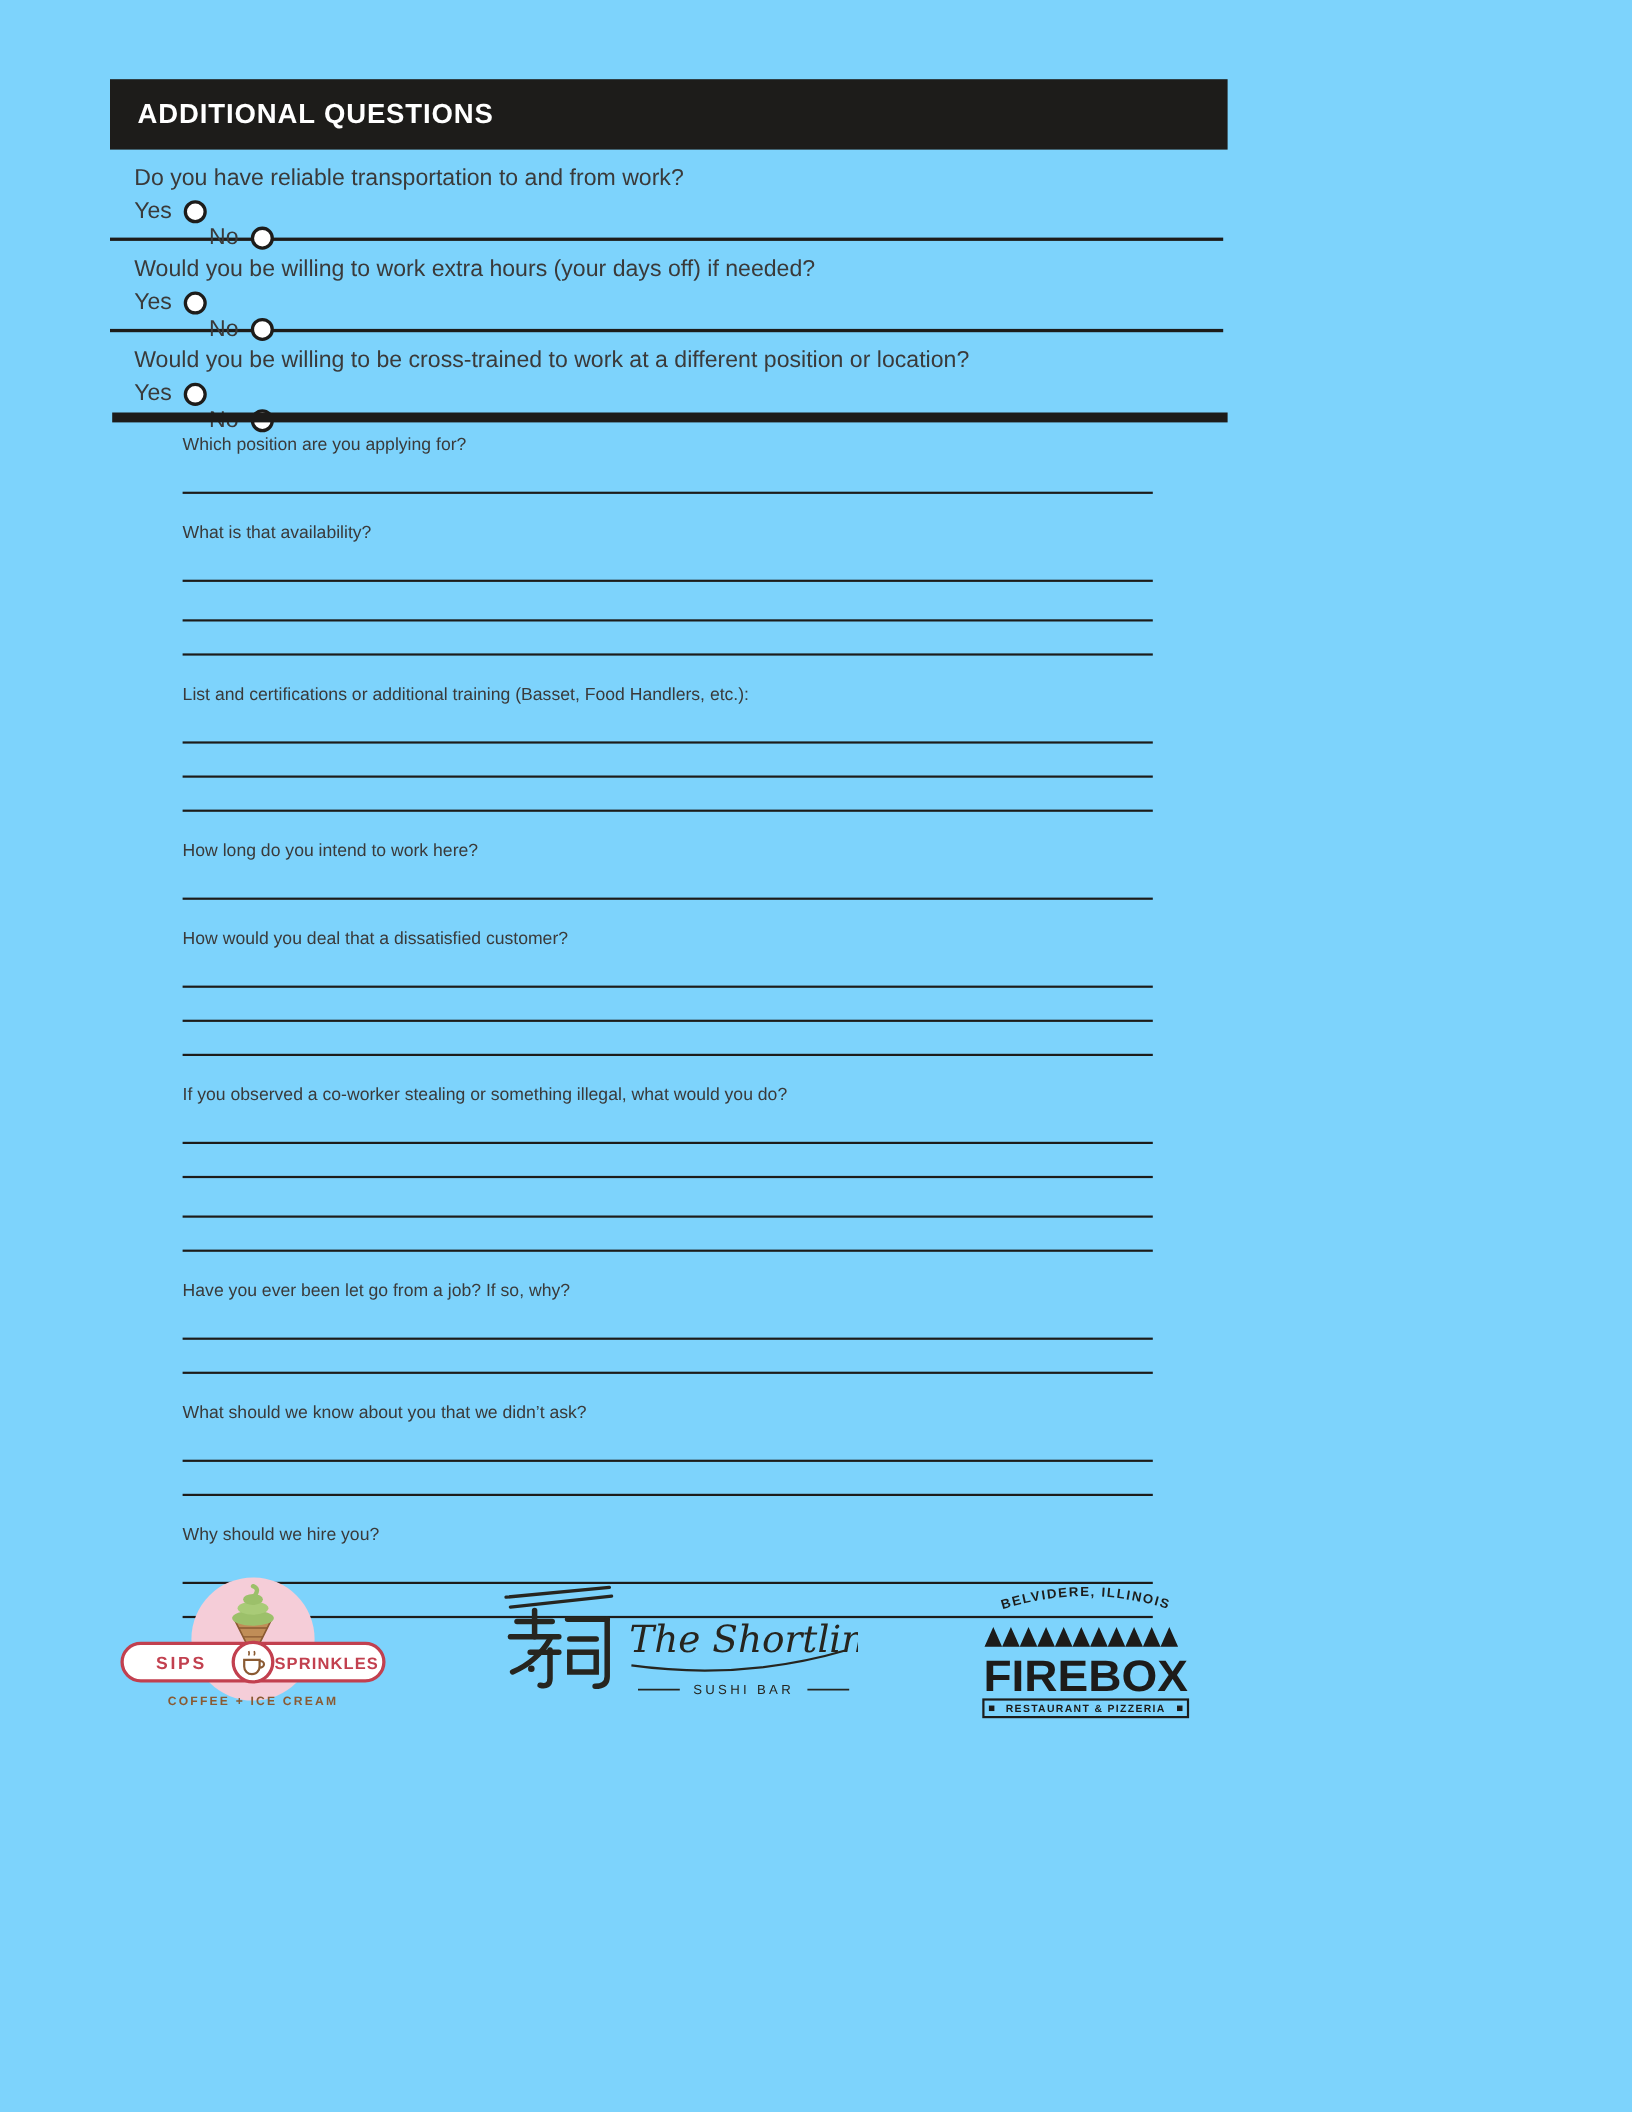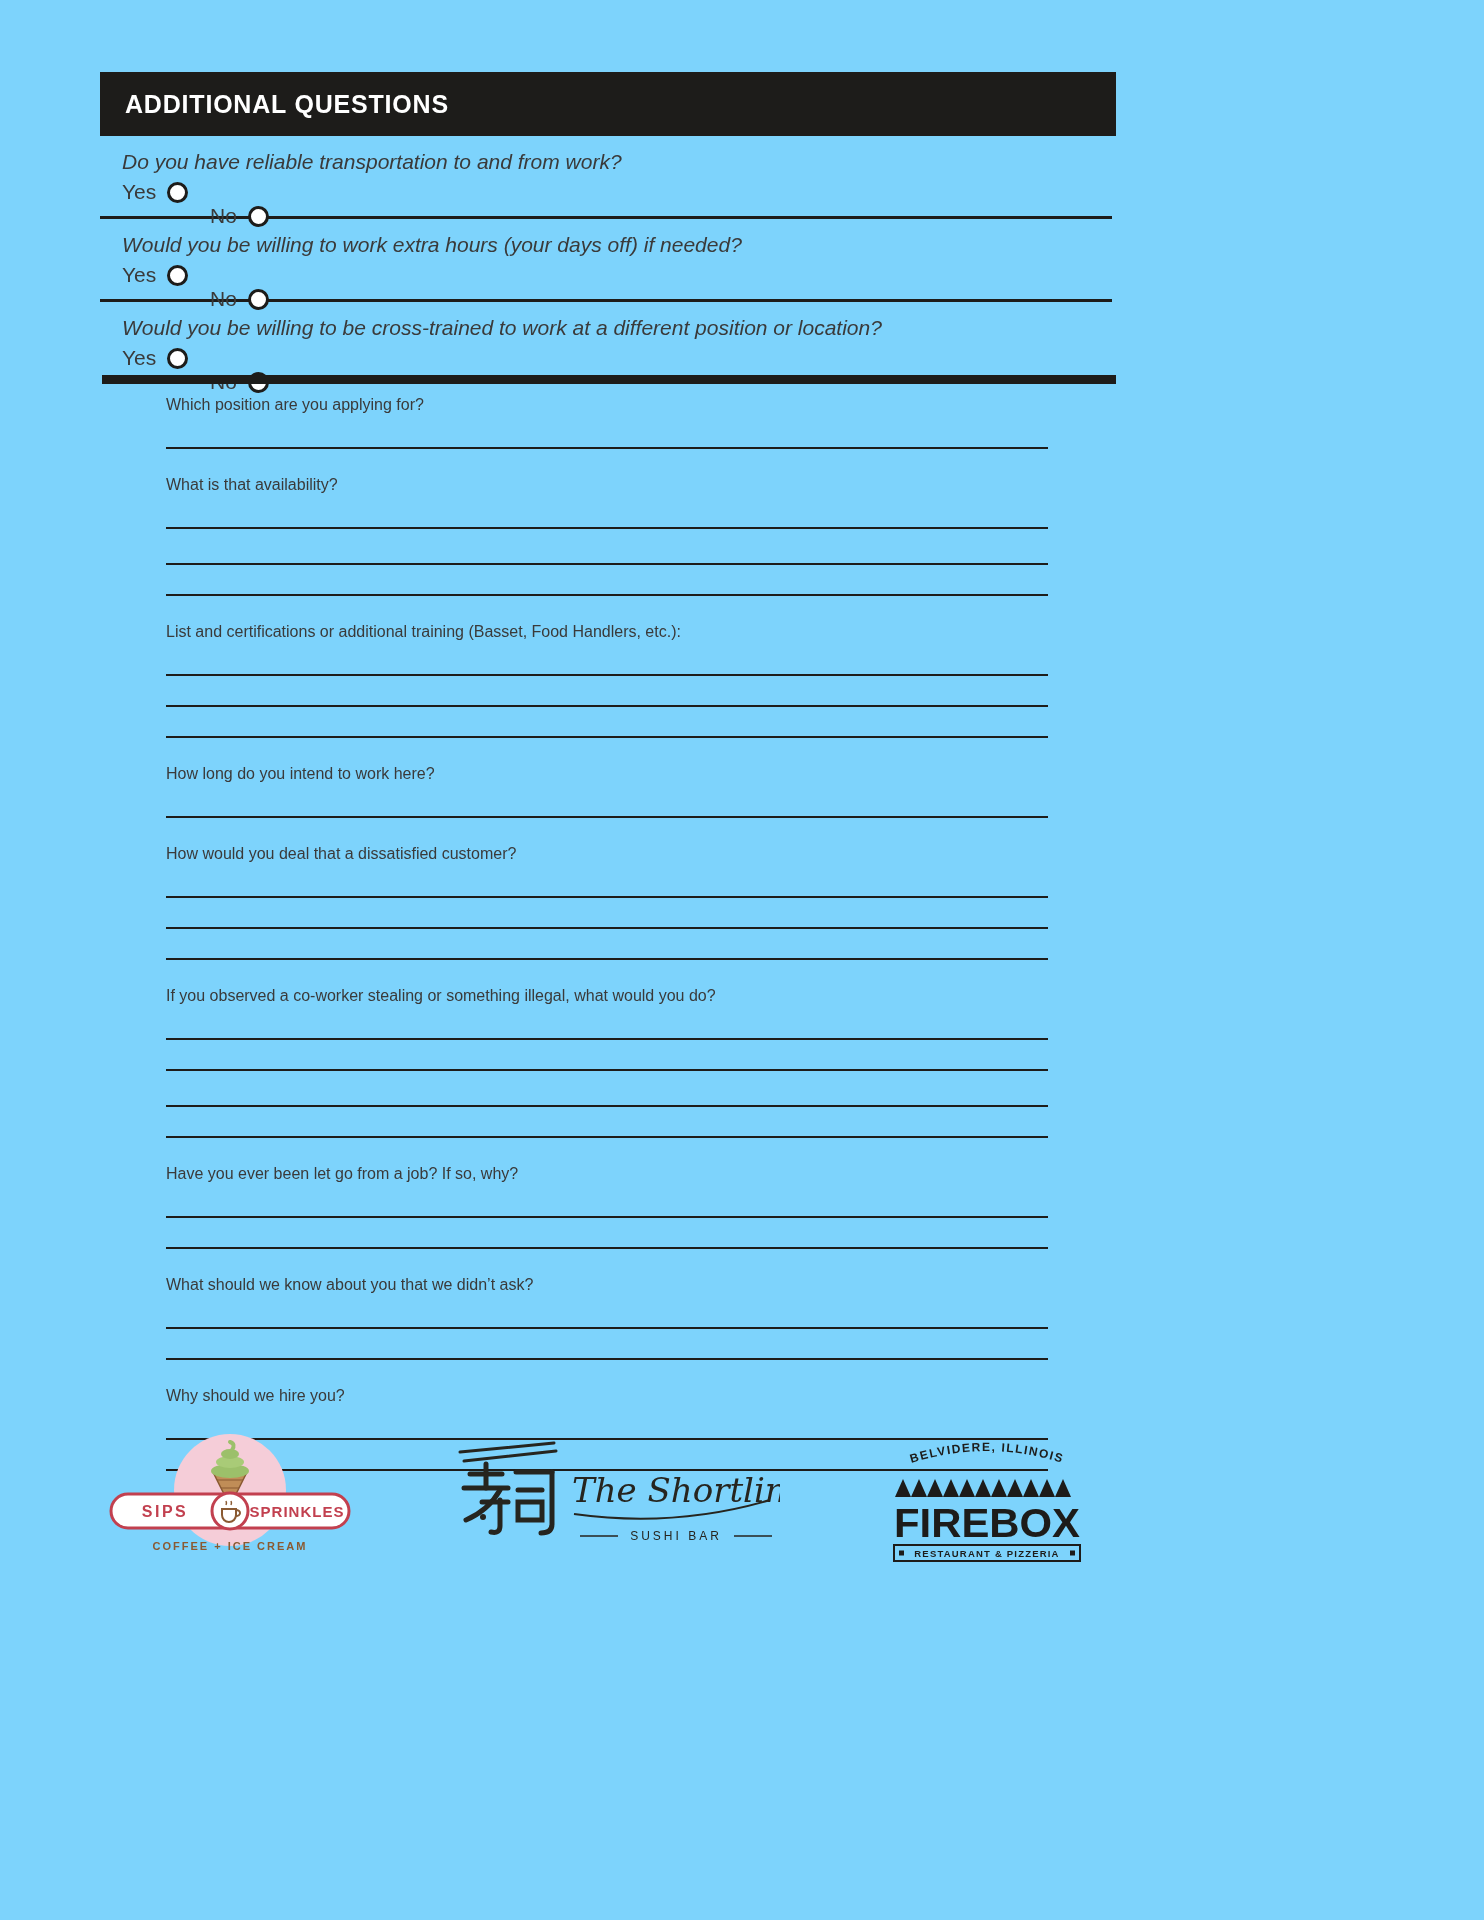--- a/index.html
+++ b/index.html
@@ -10,24 +10,24 @@
 
   
   .header-bar { position:absolute; left:100px; top:72px; width:1016px; height:64px;
                 background:#1d1c1a; display:flex; align-items:center; padding-left:25px; }
   .header-title { color:#ffffff; font-size:25px; font-weight:bold; letter-spacing:0.8px; }
 
   
   .yn-section { position:absolute; left:100px; top:136px; width:1012px; }
   .yn-block { padding:13px 0 9px 22px; border-bottom:3px solid #1d1c1a; }
   .yn-block:last-child { border-bottom:none; }
-  .yn-question { font-size:21px; line-height:26px; margin-bottom:5px; color:#3a3a3a;font-style:italic; }
+  .yn-question { font-size:21px; line-height:26px; margin-bottom:5px; color:#3a3a3a; }
   .yn-options { display:flex; height:27px;flex-direction:column; }
   .yn-option { display:inline-flex; align-items:center; cursor:pointer; }
-  .yn-option + .yn-option { margin-left:88px; }
+  .yn-option + .yn-option { margin-left:68px; }
   .yn-label { font-size:21px; margin-right:11px; color:#3a3a3a; }
   .radio { width:21px; height:21px; border:3px solid #1d1c1a; border-radius:50%; background:#fff; flex:0 0 auto; }
 
   .thick-divider { position:absolute; left:102px; top:375px; width:1014px; height:9px; background:#1d1c1a; }
 
   
   .open-section { position:absolute; left:166px; top:392px; width:882px; }
   .open-q { margin-bottom:23px; }
   .q-label { font-size:16px; line-height:26px; color:#3a3a3a; }
   .answer-line { height:31px; border-bottom:2.5px solid #1d1c1a; }

